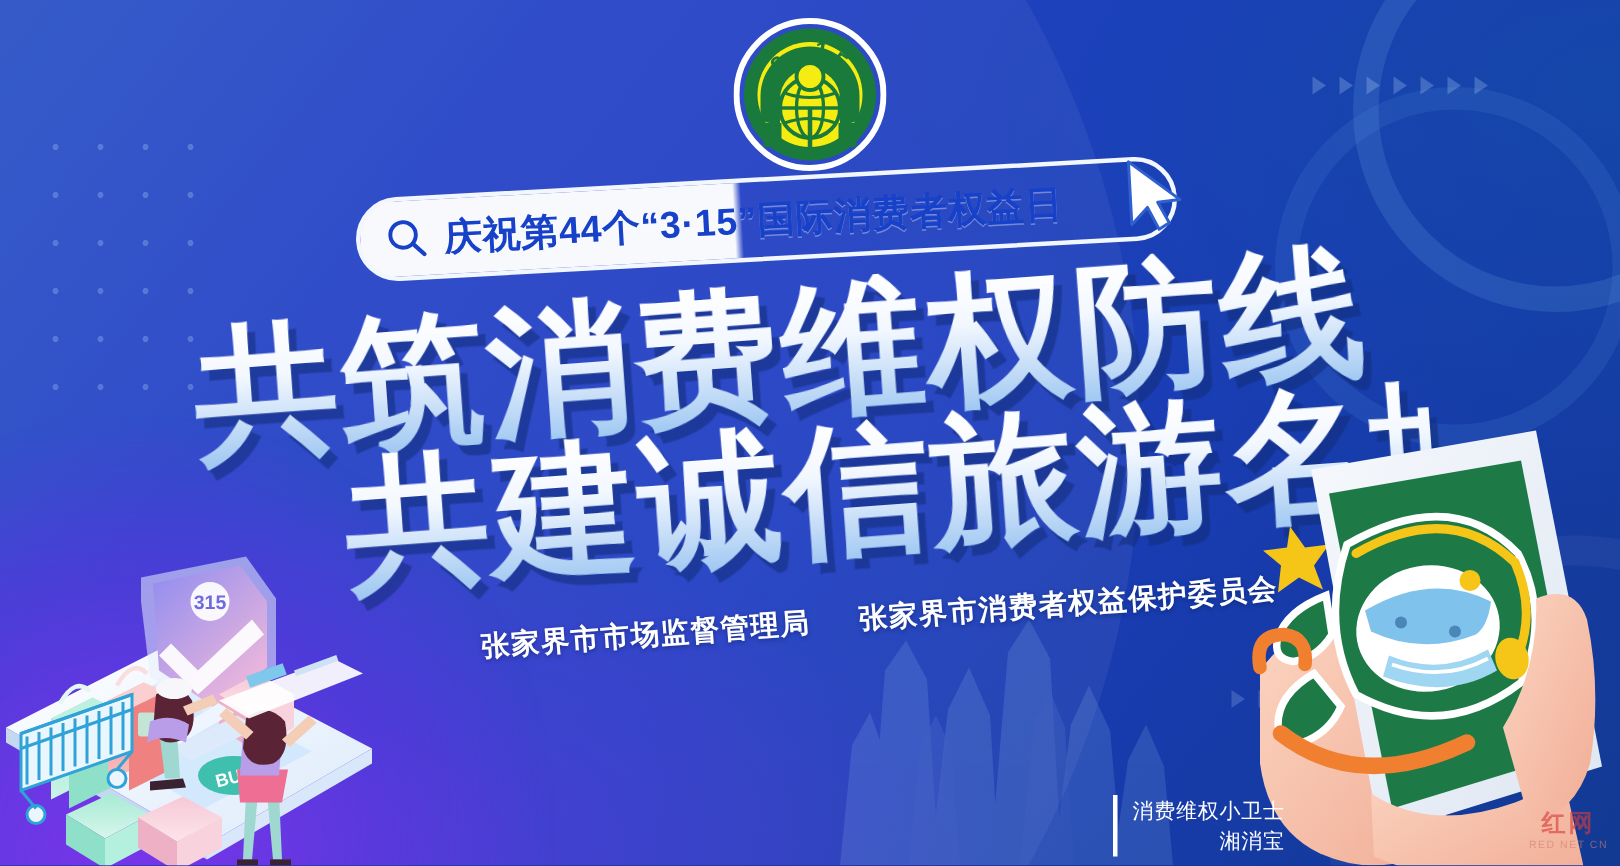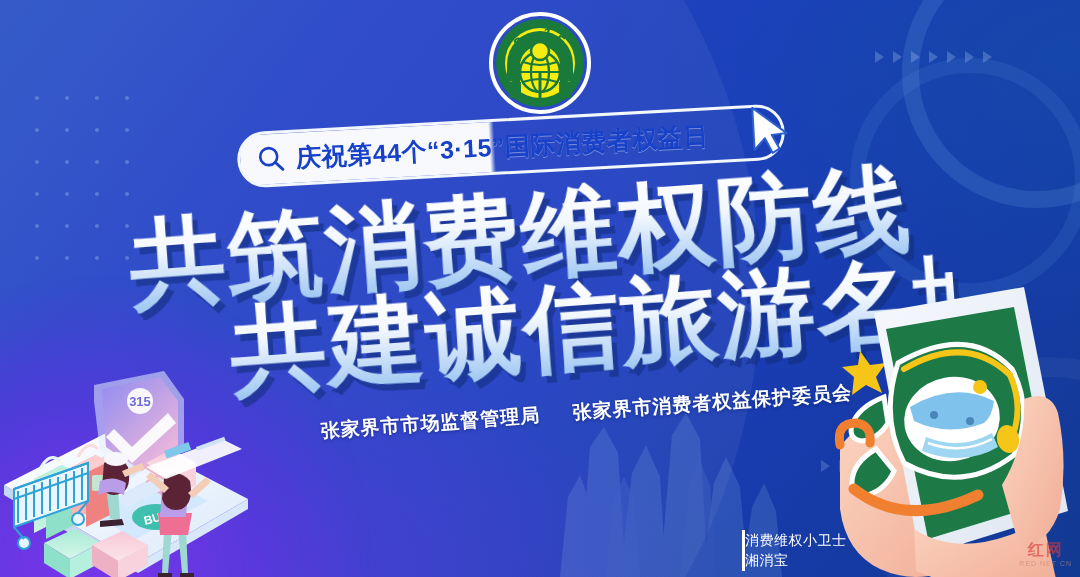--- a/index.html
+++ b/index.html
@@ -96,22 +96,22 @@
     position:absolute;left:320px;top:398px;width:560px;
     transform:rotate(-4.2deg);
     color:#ffffff;font-size:19px;font-weight:bold;letter-spacing:1px;white-space:nowrap;
     text-shadow:0 1px 3px rgba(10,30,95,.55);
   }
   .org-line .gap{display:inline-block;width:20px;}
 
   
   .mascot-caption{
     position:absolute;left:742px;top:530px;
-    border-left:3px solid #ffffff;
-    color:#ffffff;font-size:14px;line-height:1.45;letter-spacing:.5px;
+    padding-left:10px;border-left:3px solid #ffffff;
+    color:#ffffff;font-size:14px;line-height:1.45;letter-spacing:.5px;text-align:right;
   }
 
   
   .illus-left{position:absolute;left:-4px;bottom:-6px;width:270px;height:216px;}
 
   
   .illus-right{position:absolute;right:-6px;bottom:-10px;width:268px;height:320px;}
 
   
   .watermark{

